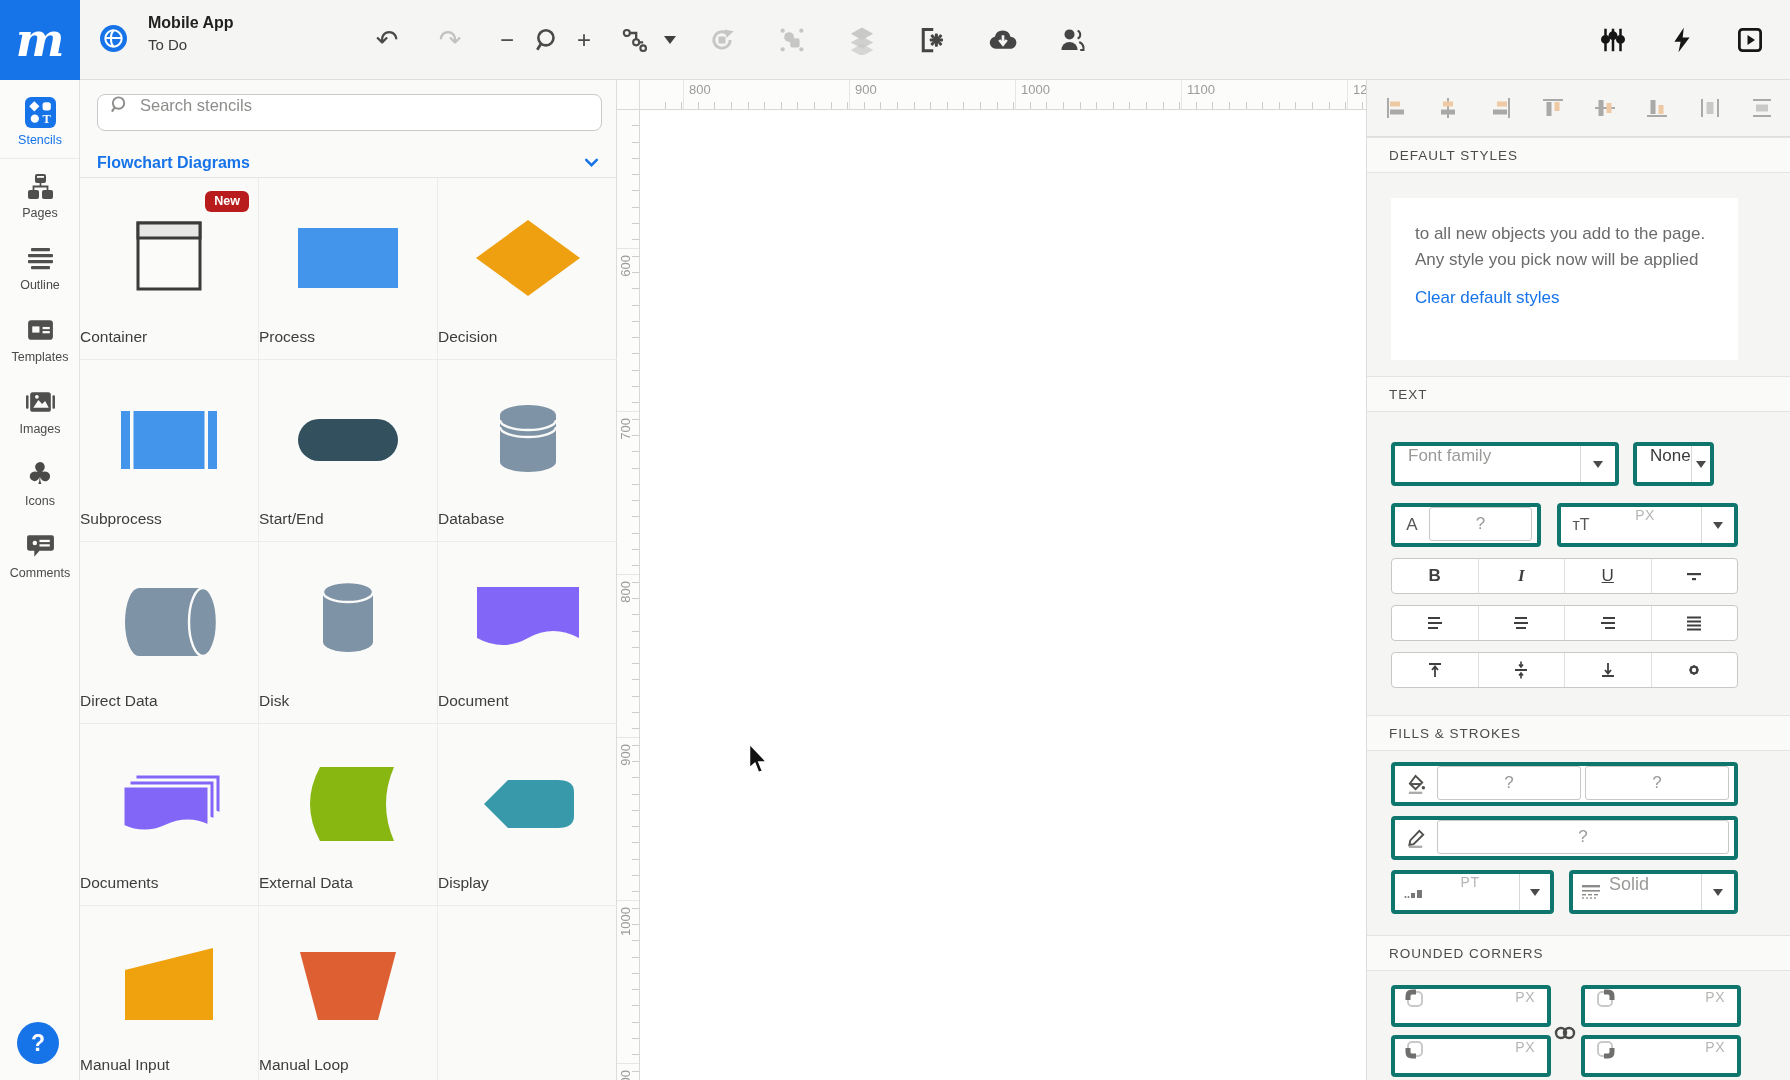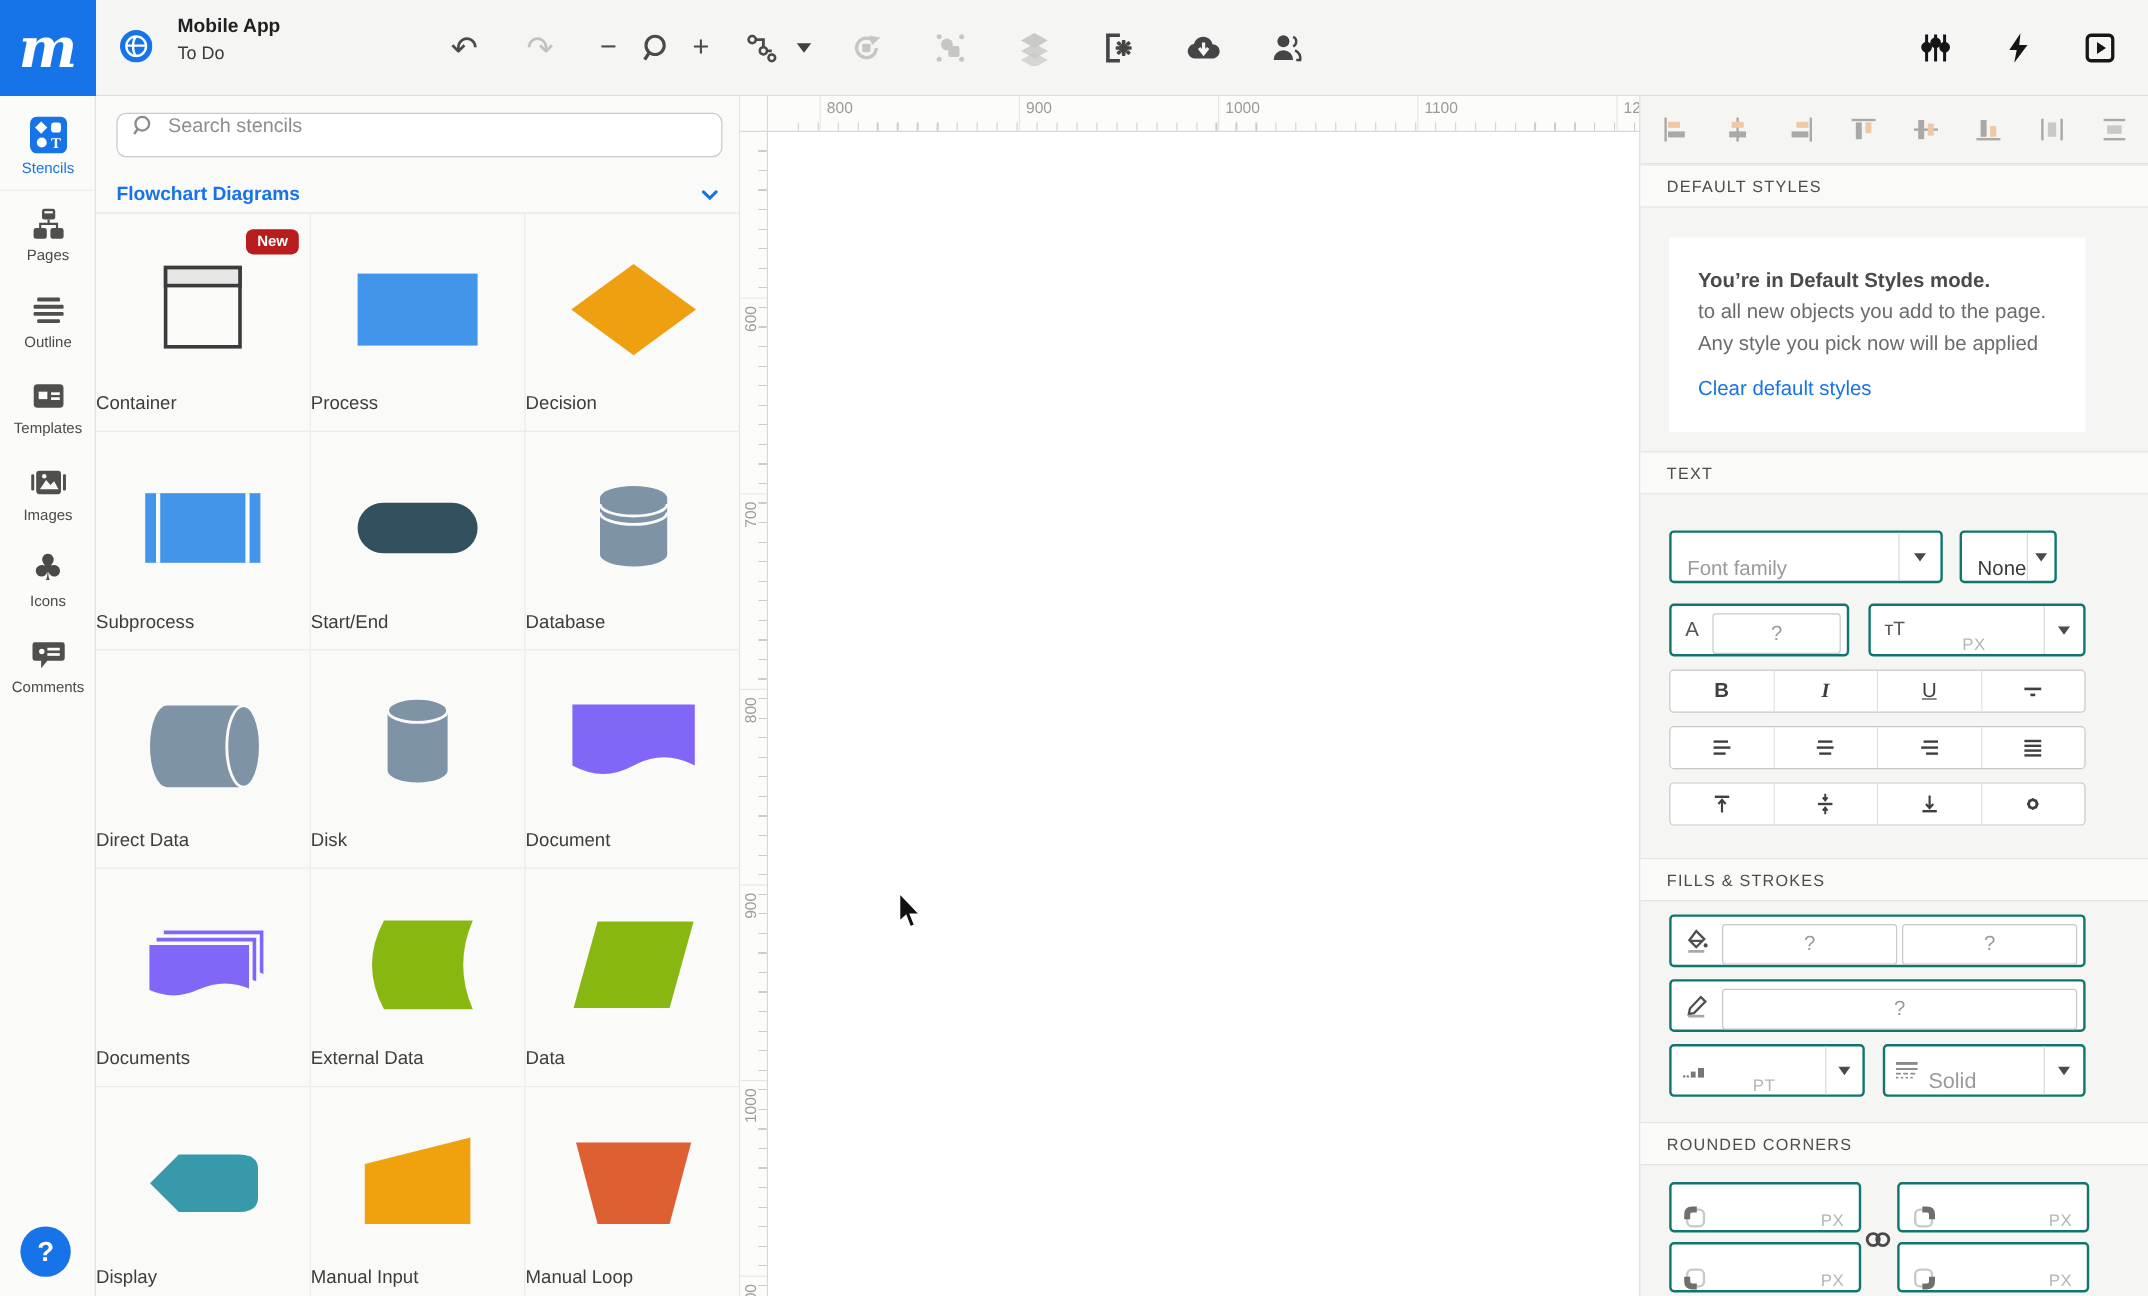--- a/index.html
+++ b/index.html
@@ -65,21 +65,21 @@
   #align-toolbar{left:0;top:0;width:424px;height:57px;border-bottom:1px solid #DEDEDC;display:flex;align-items:center;
                  justify-content:space-between;padding:0 14px;box-sizing:border-box;}
   .al-btn{width:30px;height:30px;display:flex;align-items:center;justify-content:center;}
   .sec-head{left:0;width:424px;height:36px;background:#FAFAF8;border-top:1px solid #E4E4E2;border-bottom:1px solid #E4E4E2;
             line-height:35px;padding-left:22px;font-size:13.5px;color:#4c4c4a;letter-spacing:1px;}
   #ds-card{left:24px;top:118px;width:347px;height:162px;background:#fff;padding:23px 24px;line-height:1.55;}
   #ds-card .b{font-size:17px;font-weight:bold;color:#4a4a4a;}
   #ds-card .t{font-size:17px;color:#6b6b6b;}
   #ds-card .link{display:inline-block;margin-top:11px;font-size:17px;color:#1673E8;font-weight:500;}
 
-  .ctl{position:absolute;background:#fff;border:2px solid #0f766e;border-radius:4px;display:flex;align-items:flex-end;box-sizing:border-box;}
+  .ctl{position:absolute;background:#fff;border:4px solid #0f766e;border-radius:4px;display:flex;align-items:flex-start;box-sizing:border-box;}
   .ctl .ph{color:#9a9a98;font-size:17px;}
   .ctl .val{color:#3a3a3a;font-size:17px;}
   .caret-cell{margin-left:auto;width:34px;align-self:stretch;border-left:1px solid #D8D8D6;display:flex;align-items:center;justify-content:center;}
   .caret{width:0;height:0;border-left:5.5px solid transparent;border-right:5.5px solid transparent;border-top:7.5px solid #4a4a4a;}
   .inner-input{background:#fff;border:1px solid #C8C8C6;border-radius:3px;height:32px;display:flex;align-items:center;justify-content:center;}
   .btnrow{position:absolute;background:#fff;border:1px solid #C8C8C6;border-radius:4px;display:flex;box-sizing:border-box;}
   .seg{flex:1;display:flex;align-items:center;justify-content:center;border-left:1px solid #E0E0DE;}
   .seg:first-child{border-left:none;}
   .seg .g{font-size:17px;color:#3f3f3f;}
   .icon-cell{width:42px;display:flex;align-items:center;justify-content:center;align-self:stretch;}
@@ -395,26 +395,20 @@
       <div class="cell-label">Documents</div>
     </div>
 
     <div class="cell">
       <svg class="shape" width="120" height="100" viewBox="0 0 120 100">
         <path class="sfill" d="M32 13 H106 Q90 50 106 87 H32 Q12 50 32 13 Z" fill="#89B712"></path>
       </svg>
       <div class="cell-label">External Data</div>
     </div>
 
-    <div class="cell">
-      <svg class="shape" width="120" height="100" viewBox="0 0 120 100">
-        <polygon class="sfill" points="30,14 110,14 90,86 10,86" fill="#89B712"></polygon>
-      </svg>
-      <div class="cell-label">Data</div>
-    </div>
 
     <div class="cell">
       <svg class="shape" width="120" height="100" viewBox="0 0 120 100">
         <path class="sfill" d="M40 26 H90 Q106 26 106 38 V62 Q106 74 90 74 H40 L16 50 Z" fill="#3899AB"></path>
       </svg>
       <div class="cell-label">Display</div>
     </div>
 
     <div class="cell">
       <svg class="shape" width="120" height="100" viewBox="0 0 120 100">
@@ -526,21 +520,20 @@
           <rect x="3" y="3" width="18" height="2" fill="#A9A9A7"></rect>
           <rect x="3" y="19" width="18" height="2" fill="#A9A9A7"></rect>
           <rect x="6" y="8.5" width="12" height="7" fill="#C9C9C7"></rect>
         </svg>
       </div>
   </div>
 
   <div class="sec-head abs" style="top:57px">DEFAULT STYLES</div>
 
   <div id="ds-card" class="abs">
-    <div class="b">You’re in Default Styles mode.</div>
     <div class="t">to all new objects you add to the page.</div>
     <div class="t">Any style you pick now will be applied</div>
     <a class="link">Clear default styles</a>
   </div>
 
   <div class="sec-head abs" style="top:296px">TEXT</div>
 
   <div class="ctl" style="left:24px;top:362px;width:228px;height:44px;padding-left:13px">
     <span class="ph">Font family</span>
     <span class="caret-cell">

